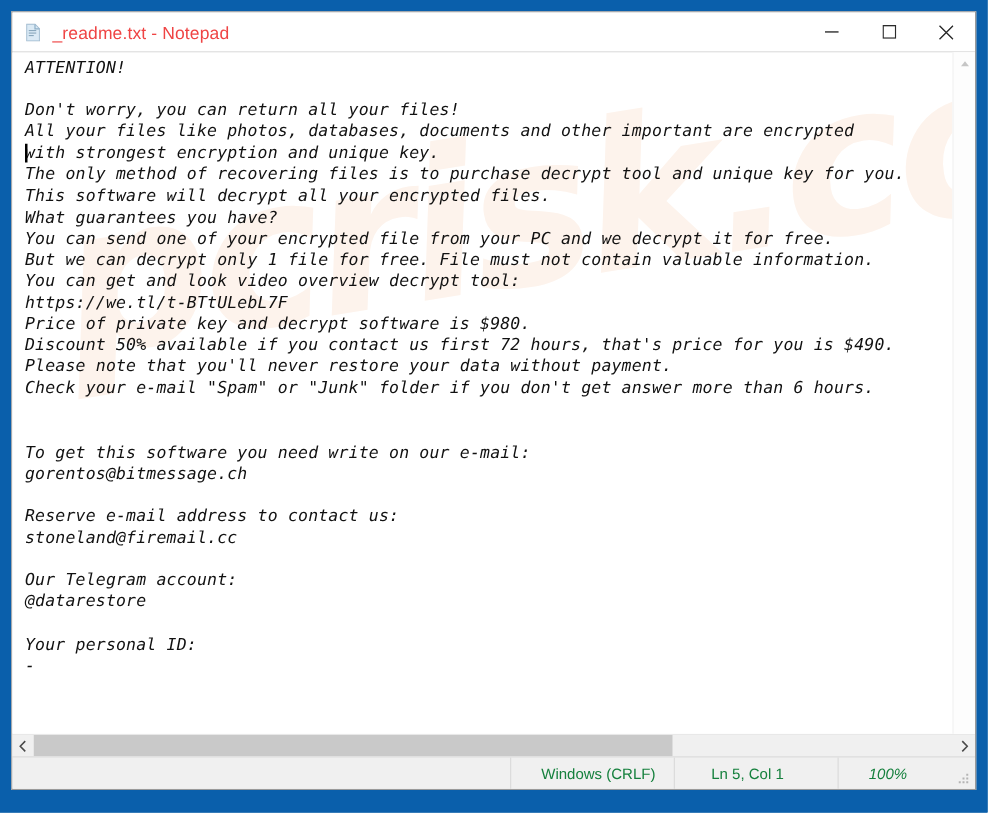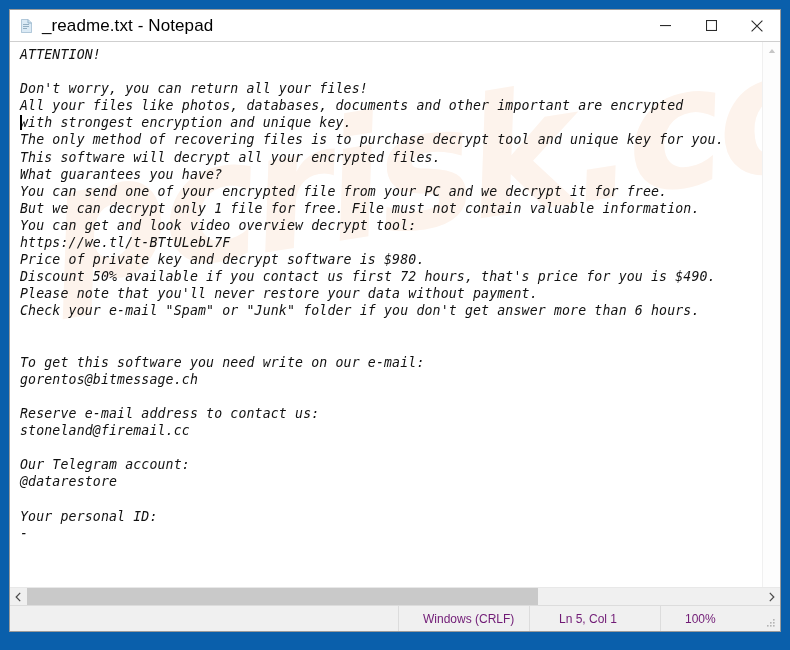--- a/index.html
+++ b/index.html
@@ -50,22 +50,22 @@
     padding-left: 9px;
     gap: 7px;
   }
   .np-icon {
     width: 16px;
     height: 16px;
     position: relative;
     display: block;
   }
   #title-text {
-    font-size: 17px;
-    color: #000000;
+    font-size: 14px;
+    color: #ef4444;
     white-space: nowrap;
     letter-spacing: 0.1px;
   }
   #caption-buttons {
     position: absolute;
     right: 0;
     top: 0;
     height: 31px;
     display: flex;
   }
@@ -231,37 +231,37 @@
 
   
   #statusbar {
     height: 25px;
     min-height: 25px;
     background: #f0f0f0;
     border-top: 1px solid #dcdcdc;
     display: flex;
     align-items: center;
     font-size: 12px;
-    color: #701a75;
+    color: #15803d;
     position: relative;
   }
   .sb-cell {
     height: 25px;
     display: flex;
     align-items: center;
     border-left: 1px solid #dcdcdc;
     box-sizing: border-box;
   }
   #sb-spacer {
     flex: 1;
     height: 25px;
   }
   #sb-eol { width: 131px; padding-left: 24px; }
   #sb-pos { width: 131px; padding-left: 29px; }
-  #sb-zoom { width: 120px; padding-left: 24px; }
+  #sb-zoom { width: 110px; padding-left: 24px; font-style: italic; }
   #sb-grip {
     position: absolute;
     right: 4px;
     bottom: 3px;
     width: 11px;
     height: 11px;
   }
 </style>
 </head>
 <body>

